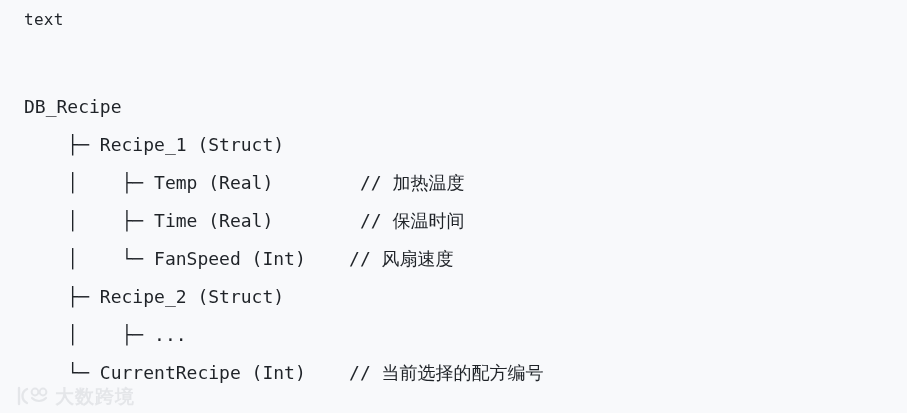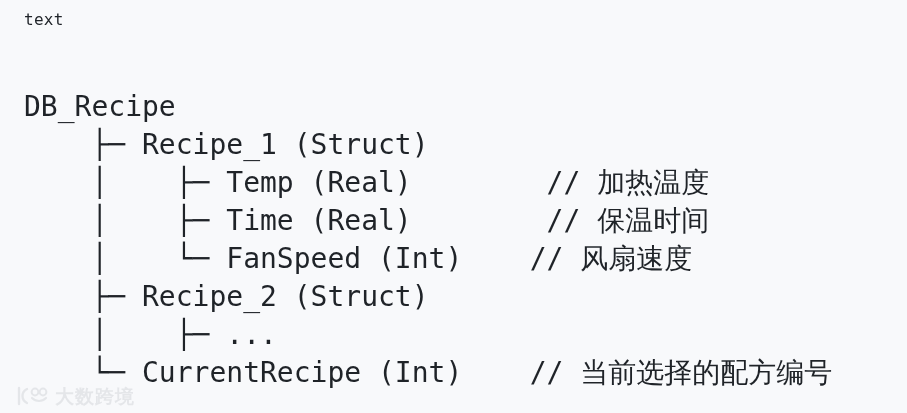--- a/index.html
+++ b/index.html
@@ -32,21 +32,21 @@
     line-height: 20px;
     color: #1f2328;
     letter-spacing: 0.3px;
     white-space: pre;
   }
   .code-body {
     position: absolute;
     left: 16px;
     top: 88px;
     font-family: "DejaVu Sans Mono", "Liberation Mono", monospace;
-    font-size: 28px;
+    font-size: 18px;
     line-height: 38px;
     color: #1f2328;
     white-space: pre;
     margin: 0;
     letter-spacing: 0px;
     -webkit-font-smoothing: antialiased;
   }
   .code-line {
     white-space: pre;
     display: block;

